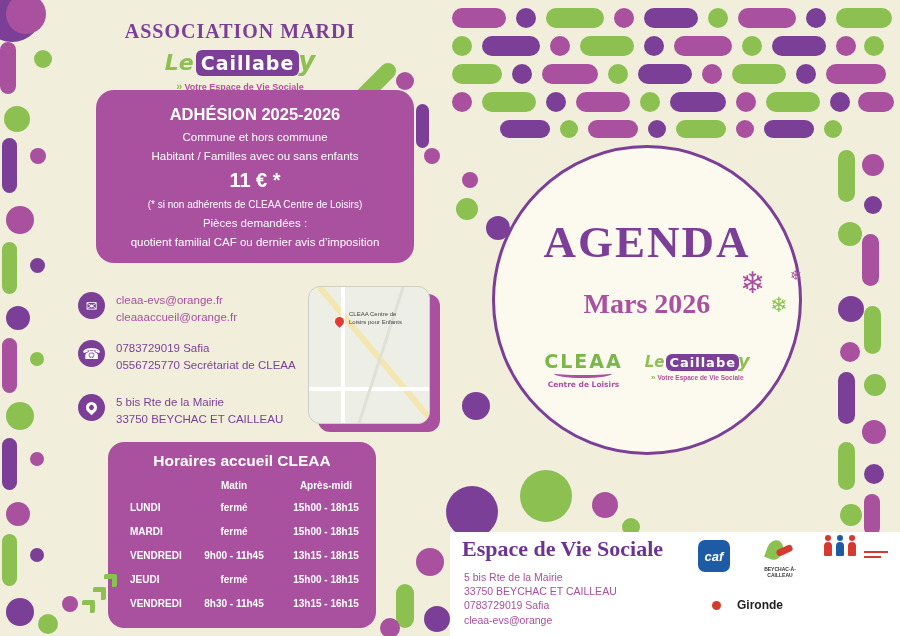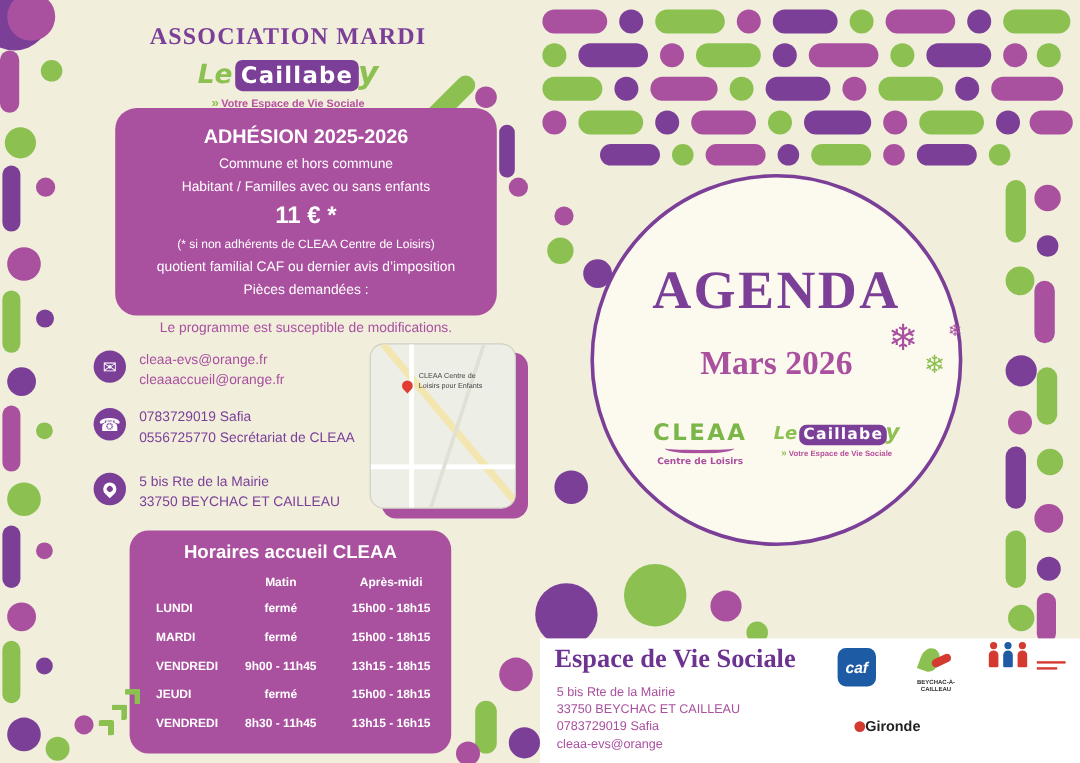--- a/index.html
+++ b/index.html
@@ -120,21 +120,21 @@
     border-radius:4px; transform:rotate(-25deg); }
   .bey-text { font-size:5px; color:#333; font-weight:bold; margin-top:2px; }
   .people-logo { position:absolute; left:374px; top:10px; display:flex; gap:4px; align-items:flex-end; }
   .person { width:8px; height:14px; border-radius:4px 4px 1px 1px; background:currentColor; position:relative; }
   .person::before { content:""; position:absolute; top:-7px; left:1px; width:6px; height:6px;
     border-radius:50%; background:currentColor; }
   .p-red { color:#d43a2f; } .p-blue { color:#1d5ba4; }
   .people-bars { position:absolute; left:414px; top:16px; width:24px; }
   .people-bars div { height:2.5px; background:#d43a2f; margin:2.5px 0; }
   .people-bars div:last-child { width:70%; }
-  .gironde-logo { position:absolute; left:262px; top:66px; display:flex; align-items:center; gap:0; }
+  .gironde-logo { position:absolute; left:262px; top:66px; display:flex; align-items:center; gap:16px; }
   .g-dot { width:9px; height:9px; background:#d43a2f; border-radius:50%; }
   .g-text { font-size:12px; font-weight:bold; color:#222; }
   .laurence-logo { position:absolute; left:334px; top:54px; color:#2a6db5; font-weight:bold;
     font-style:italic; font-size:9px; line-height:1.15; }
   .l-sub { font-size:4.5px; color:#555; font-style:normal; margin-top:1px; }
 </style>
 </head>
 <body>
 
 <div class="page">
@@ -254,25 +254,24 @@
       <span class="tag-arrows">»</span><span class="tag-text">Votre Espace de Vie Sociale</span>
     </div>
   </div>
 
   <div class="adhesion">
     <div class="adh-title">ADHÉSION 2025-2026</div>
     <div class="adh-line">Commune et hors commune</div>
     <div class="adh-line">Habitant / Familles avec ou sans enfants</div>
     <div class="adh-price">11 € *</div>
     <div class="adh-note">(* si non adhérents de CLEAA Centre de Loisirs)</div>
+    <div class="adh-line">Pièces demandées :</div>
     <div class="adh-line">quotient familial CAF ou dernier avis d’imposition</div>
-    <div class="adh-line">Pièces demandées :</div>
-  </div>
-
-  <div class="program-note">Le programme est susceptible de modifications.</div>
+  </div>
+
 
   <div class="c-row" style="left:78px; top:292px;justify-content:space-between;">
     <span class="icon-circle icon-mail"></span>
     <div class="c-text c-magenta">
       <div>cleaa-evs@orange.fr</div>
       <div>cleaaaccueil@orange.fr</div>
     </div>
   </div>
   <div class="c-row" style="left:78px; top:340px;">
     <span class="icon-circle icon-phone"></span>

